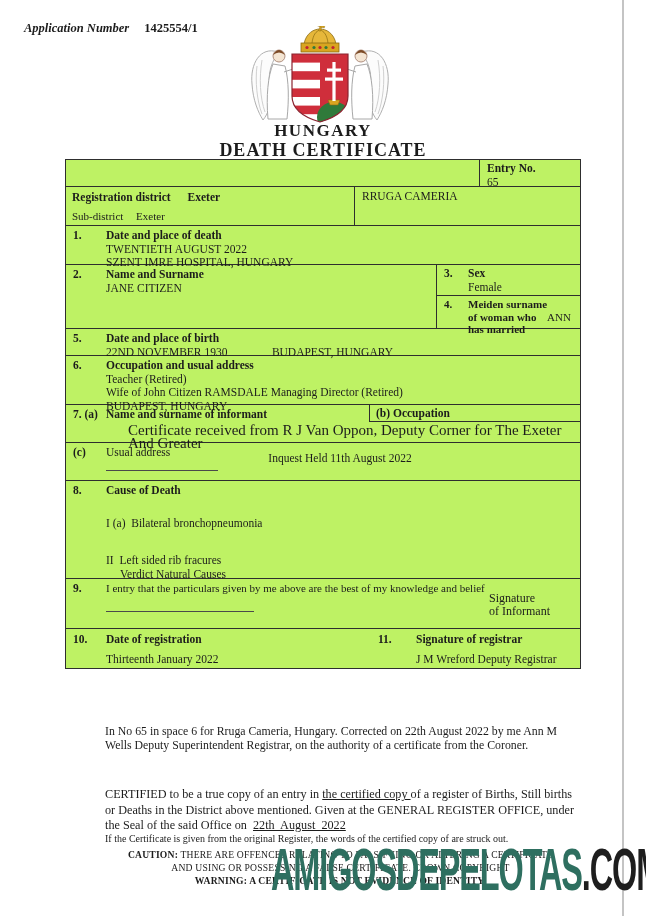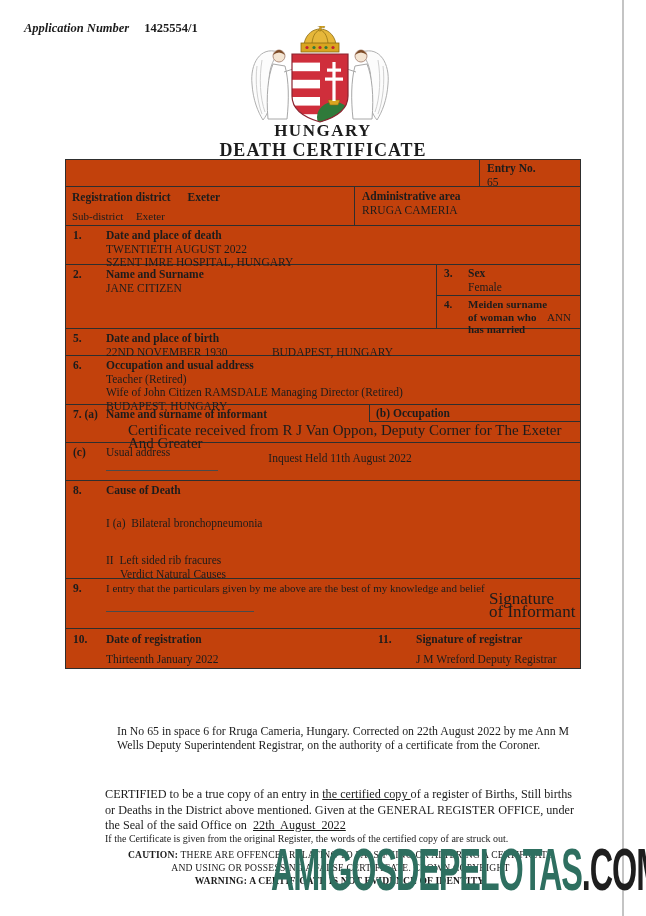--- a/index.html
+++ b/index.html
@@ -15,21 +15,21 @@
   .app-num{position:absolute;left:24px;top:21px;font-size:12.5px;}
   .app-num .a-lbl{font-style:italic;font-weight:600;}
   .app-num .a-val{margin-left:12px;font-weight:600;}
   .arms{position:absolute;left:244px;top:26px;}
   .title1{position:absolute;left:0;top:121px;width:646px;text-align:center;
     font-weight:bold;font-size:17px;letter-spacing:1.5px;}
   .title2{position:absolute;left:0;top:140px;width:646px;text-align:center;
     font-weight:bold;font-size:18px;letter-spacing:1px;}
 
   
-  .tbl{position:absolute;left:65px;top:159px;width:514px;border:1.5px solid #2e2e2e;background:#c2410c;}
+  .tbl{position:absolute;left:65px;top:159px;width:514px;border:1.5px solid #2e2e2e;background:#bef264;}
   .row{position:relative;border-bottom:1px solid #2e2e2e;box-sizing:border-box;font-size:11.5px;line-height:13.5px;}
   .row:last-child{border-bottom:none;}
   .rA{height:27px;} .rB{height:39px;} .rC{height:39px;} .rD{height:64px;}
   .rE{height:27px;} .rF{height:49px;} .rG{height:38px;} .rH{height:38px;}
   .rI{height:98px;} .rJ{height:50px;} .rK{height:39px;text-decoration:underline;}
   .num{position:absolute;left:7px;top:3px;font-weight:bold;}
   .cnt{padding:3px 6px 0 40px;}
   .lbl{font-weight:bold;}
   .pre{white-space:pre-wrap;}
 
@@ -57,33 +57,33 @@
 
   .uline{position:absolute;left:40px;border-bottom:1px solid #4a4a4a;}
   .ul-c{top:27px;width:112px;}
   .ul-9{top:32px;width:148px;}
 
   .cod1{margin-top:19px;}
   .cod2{margin-top:24px;}
   .cod3{padding-left:14px;}
 
   .stmt{font-size:11px;padding:3px 6px 0 40px;}
-  .sig{position:absolute;left:423px;top:13px;font-size:17px;line-height:13px;}
+  .sig{position:absolute;left:423px;top:13px;font-size:12px;line-height:13px;}
 
   .rK span{position:absolute;}
   .n10{left:7px;top:4px;font-weight:bold;}
   .l10{left:40px;top:4px;font-weight:bold;}
   .v10{left:40px;top:24px;}
   .n11{left:312px;top:4px;font-weight:bold;}
   .l11{left:350px;top:4px;font-weight:bold;}
   .v11{left:350px;top:24px;}
 
   
   .para1{position:absolute;left:105px;top:724px;font-size:11.8px;line-height:14px;}
-  .para1 div{white-space:nowrap;margin-left:12px;}
+  .para1 div{white-space:nowrap;}
   .para2{position:absolute;left:105px;top:787px;font-size:12.2px;line-height:15.5px;}
   .para2 div{white-space:nowrap;}
   .para2 span{white-space:pre-wrap;}
   .u{text-decoration:underline;}
   .note{position:absolute;left:105px;top:833px;font-size:10px;white-space:nowrap;}
   .caution{position:absolute;left:88px;top:849px;width:505px;text-align:center;
     font-size:9.6px;line-height:12.8px;letter-spacing:0.2px;}
   .caution .b{font-weight:bold;}
 
   .watermark{position:absolute;left:271px;top:842px;z-index:6;white-space:nowrap;
@@ -175,21 +175,20 @@
     <div class="row rB">
       <div class="rb-left">
         <span class="lbl">Registration district</span>
         <span class="lbl dist-val">Exeter</span>
         <div class="subdist">
           <span>Sub-district</span>
           <span class="sd-val">Exeter</span>
         </div>
       </div>
       <div class="admin">
-        <div class="lbl">Administrative area</div>
         <div>RRUGA CAMERIA</div>
       </div>
     </div>
 
     <div class="row rC">
       <span class="num">1.</span>
       <div class="cnt">
         <div class="lbl">Date and place of death</div>
         <div>TWENTIETH AUGUST 2022</div>
         <div>SZENT IMRE HOSPITAL, HUNGARY</div>

